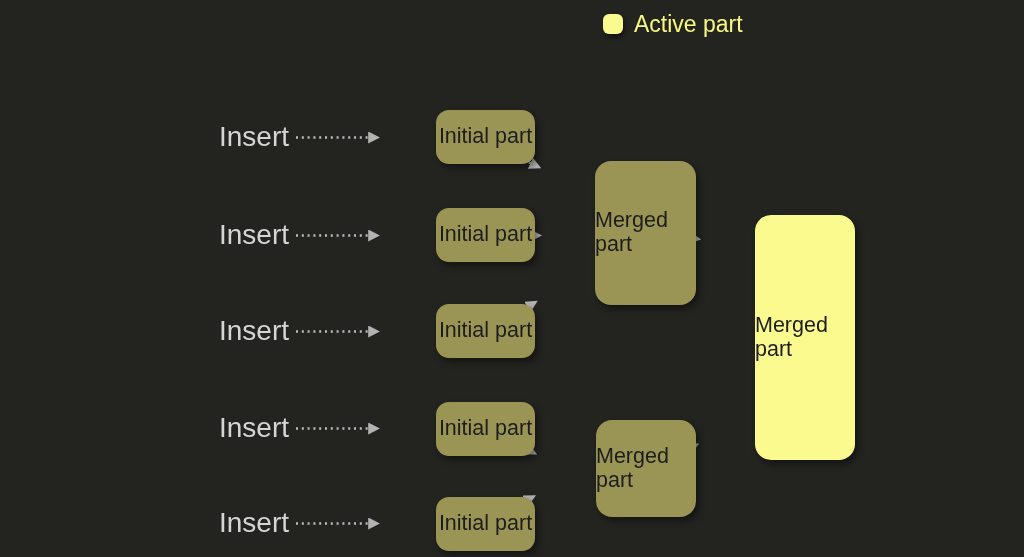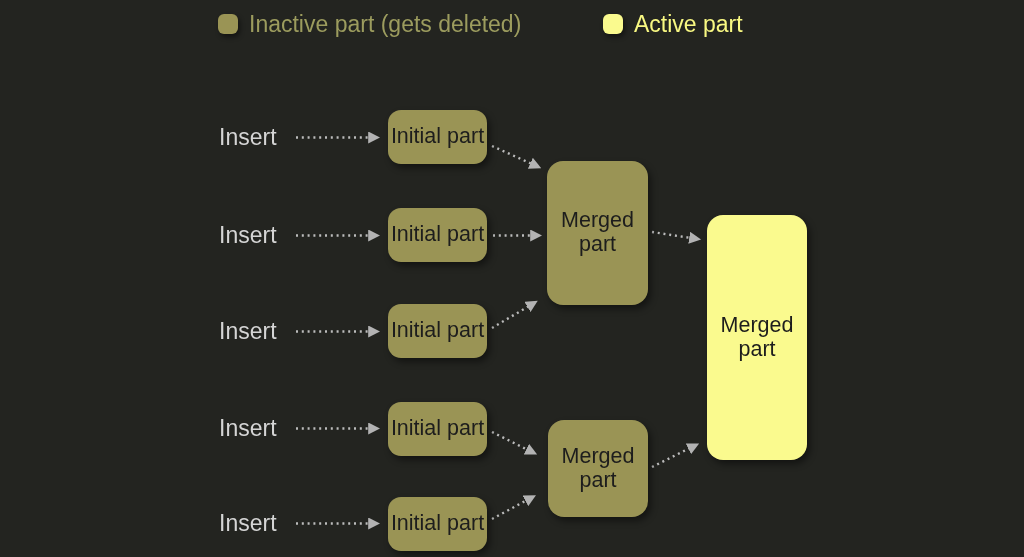--- a/index.html
+++ b/index.html
@@ -43,35 +43,35 @@
     white-space: nowrap;
   }
   .legend-label.olive  { color: #9c9c5e; }
   .legend-label.yellow { color: #f8f882; }
   
   .insert-label {
     position: absolute;
     left: 219px;
     width: 80px;
     height: 30px;
-    font-size: 23px;
+    font-size: 28px;
     line-height: 30px;
     color: #d5d5d5;
   }
   
   .part {
     position: absolute;
     display: flex;
     align-items: center;
     justify-content: center;
-    text-align: center;
     color: #1d1d1d;
     font-size: 21.5px;
     line-height: 1.1;
     box-shadow: 3px 4px 7px rgba(0,0,0,0.45);
+    margin-left: 48px;
   }
   .part.initial {
     left: 388px;
     width: 99px;
     height: 54px;
     border-radius: 13px;
     background: #9a9455;
   }
   .part.merged-olive {
     background: #9a9455;
@@ -96,24 +96,20 @@
     stroke: #bcbcbc;
     stroke-width: 2.4;
     stroke-dasharray: 2 3.8;
   }
 </style>
 </head>
 <body>
 
 <div class="stage">
 
-  <div class="legend-item inactive">
-    <span class="swatch olive"></span>
-    <span class="legend-label olive">Inactive part (gets deleted)</span>
-  </div>
   <div class="legend-item active">
     <span class="swatch yellow"></span>
     <span class="legend-label yellow">Active part</span>
   </div>
 
   <svg class="arrows" viewBox="0 0 1024 557">
     <defs>
       <marker id="ah" viewBox="0 0 10 10" refX="1.5" refY="5" markerWidth="5" markerHeight="5" orient="auto" markerUnits="strokeWidth">
         <path d="M0,0 L10,5 L0,10 Z" fill="#b3b3b3"></path>
       </marker>

